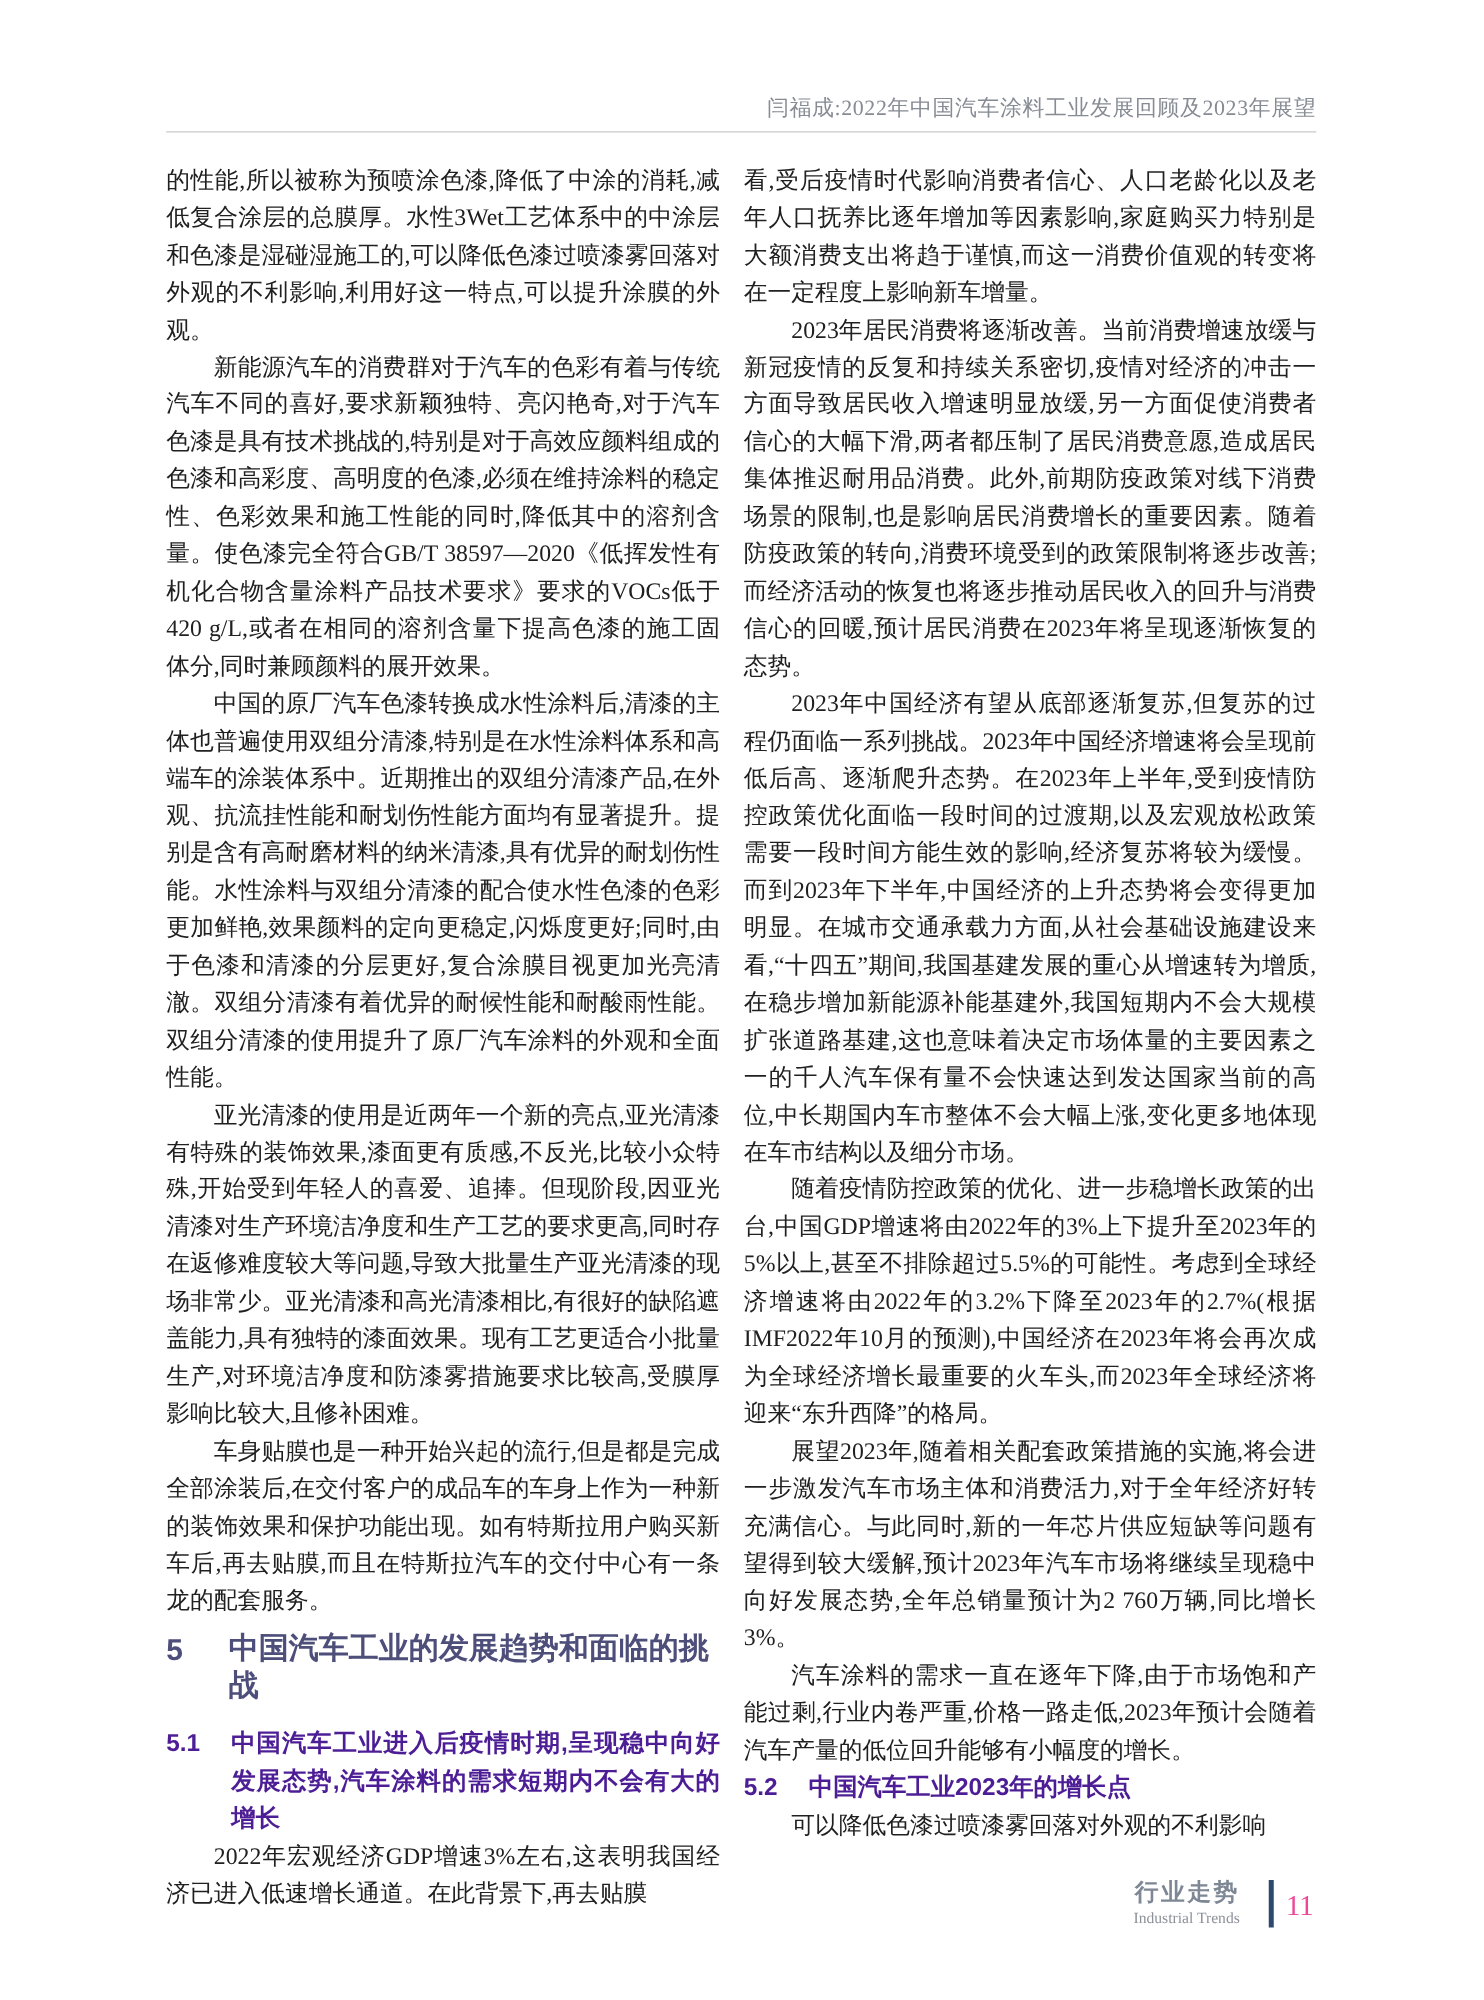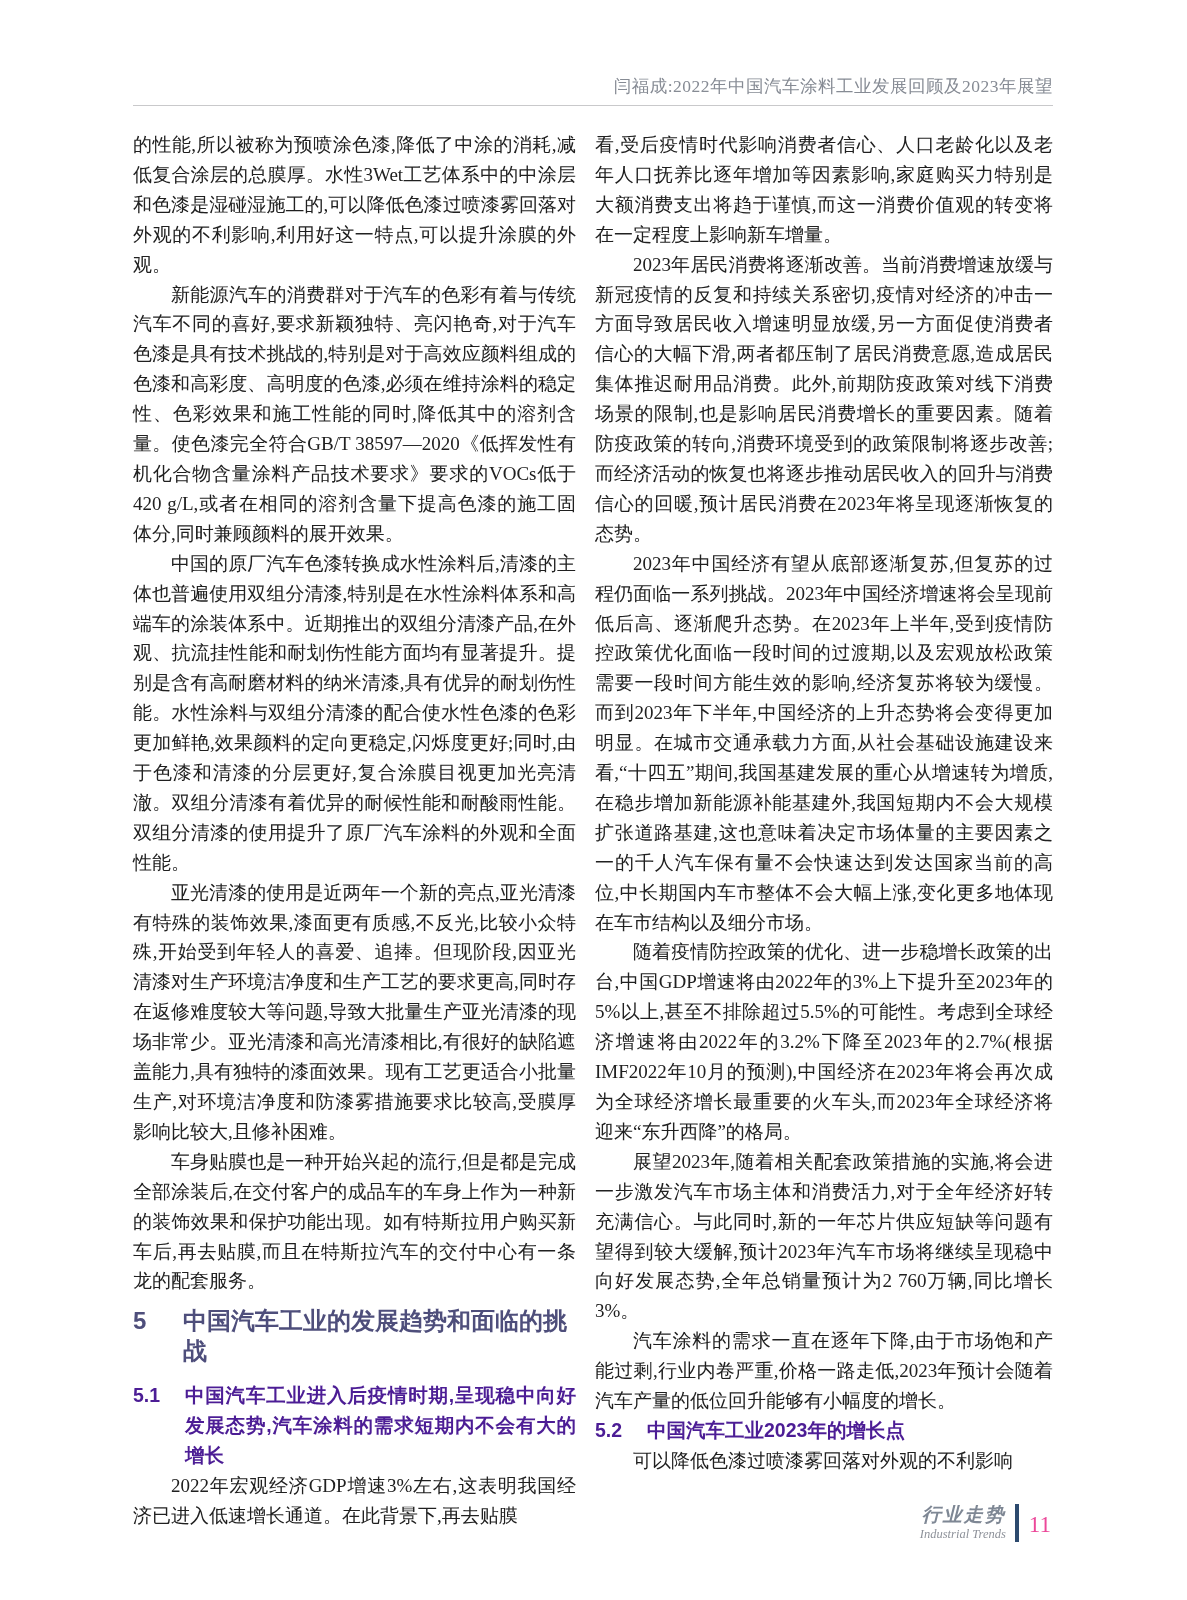--- a/index.html
+++ b/index.html
@@ -47,21 +47,21 @@
   .h-sec {
     display: flex;
     margin: 10px 0 0 0;
     font-family: "Liberation Sans", "DejaVu Sans", sans-serif;
     font-weight: bold;
     font-size: 24px;
     line-height: 30px;
     color: #4e4e7b;
   }
   .h-sec .h-num { width: 50px; flex-shrink: 0; }
-  .h-sec .h-text { flex: 1; }
+  .h-sec .h-text { flex: 1; font-family: Liberation Mono, monospace; }
 
   
   .h-sub {
     display: flex;
     margin: 15px 0 0 0;
     font-family: "Liberation Sans", "DejaVu Sans", sans-serif;
     font-weight: bold;
     font-size: 19.5px;
     line-height: 29.9px;
     color: #4c1d95;
@@ -70,21 +70,21 @@
   .h-sub .h-text { flex: 1; text-align: justify; }
   .h-sub.tight { margin-top: 0; }
 
   
   .footer {
     position: absolute;
     right: 136px; bottom: 58px;
     display: flex;
     align-items: center;
   }
-  .footer-labels { text-align: right; margin-right: 9px; font-style: italic; }
+  .footer-labels { text-align: right; margin-right: 23px; }
   .footer-cn {
     font-family: "Liberation Sans", "DejaVu Sans", sans-serif;
     font-weight: bold;
     font-size: 19px;
     letter-spacing: 2px;
     color: #7e8794;
     line-height: 20px;
   }
   .footer-en {
     font-family: "Liberation Serif", "DejaVu Serif", serif;

